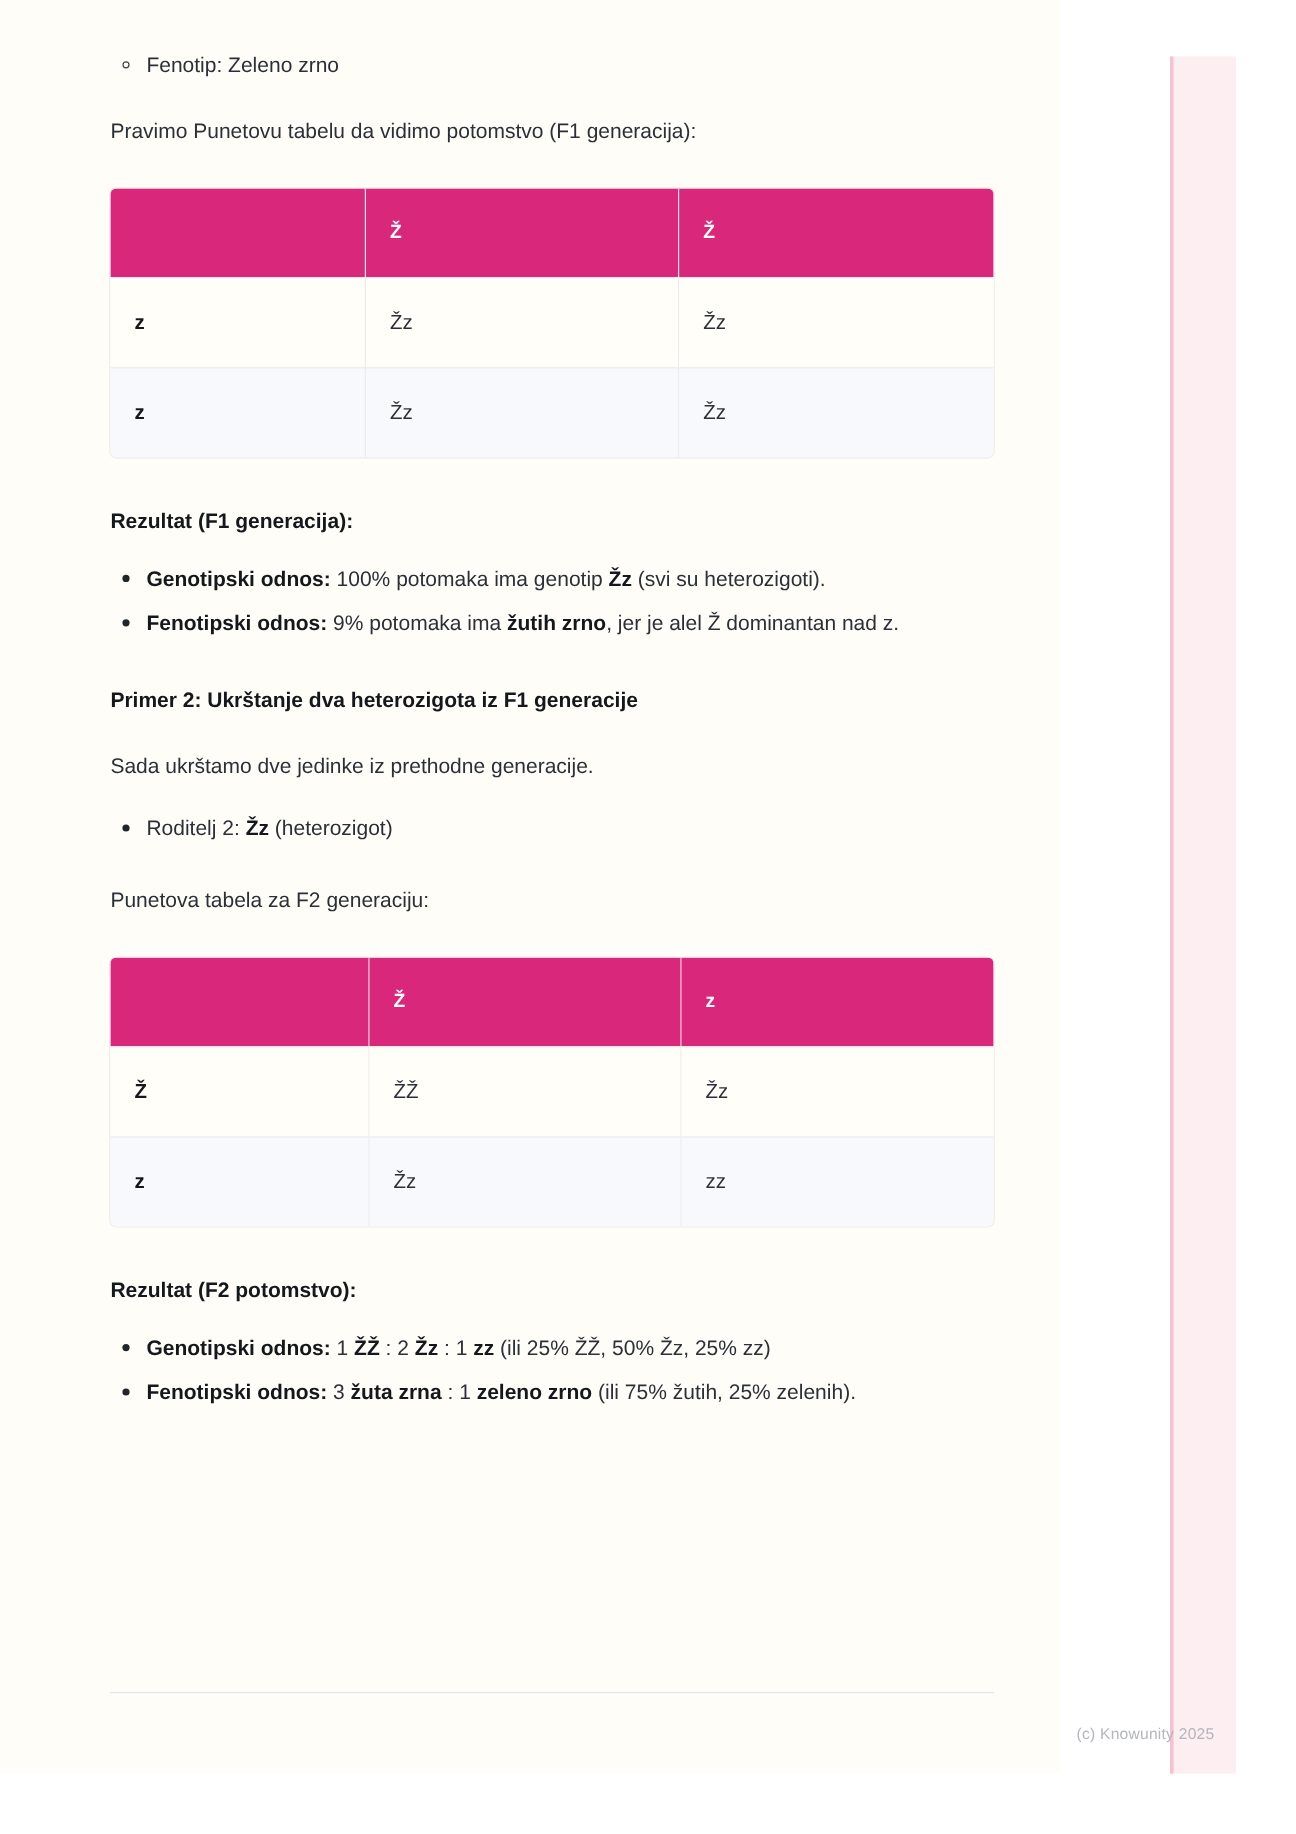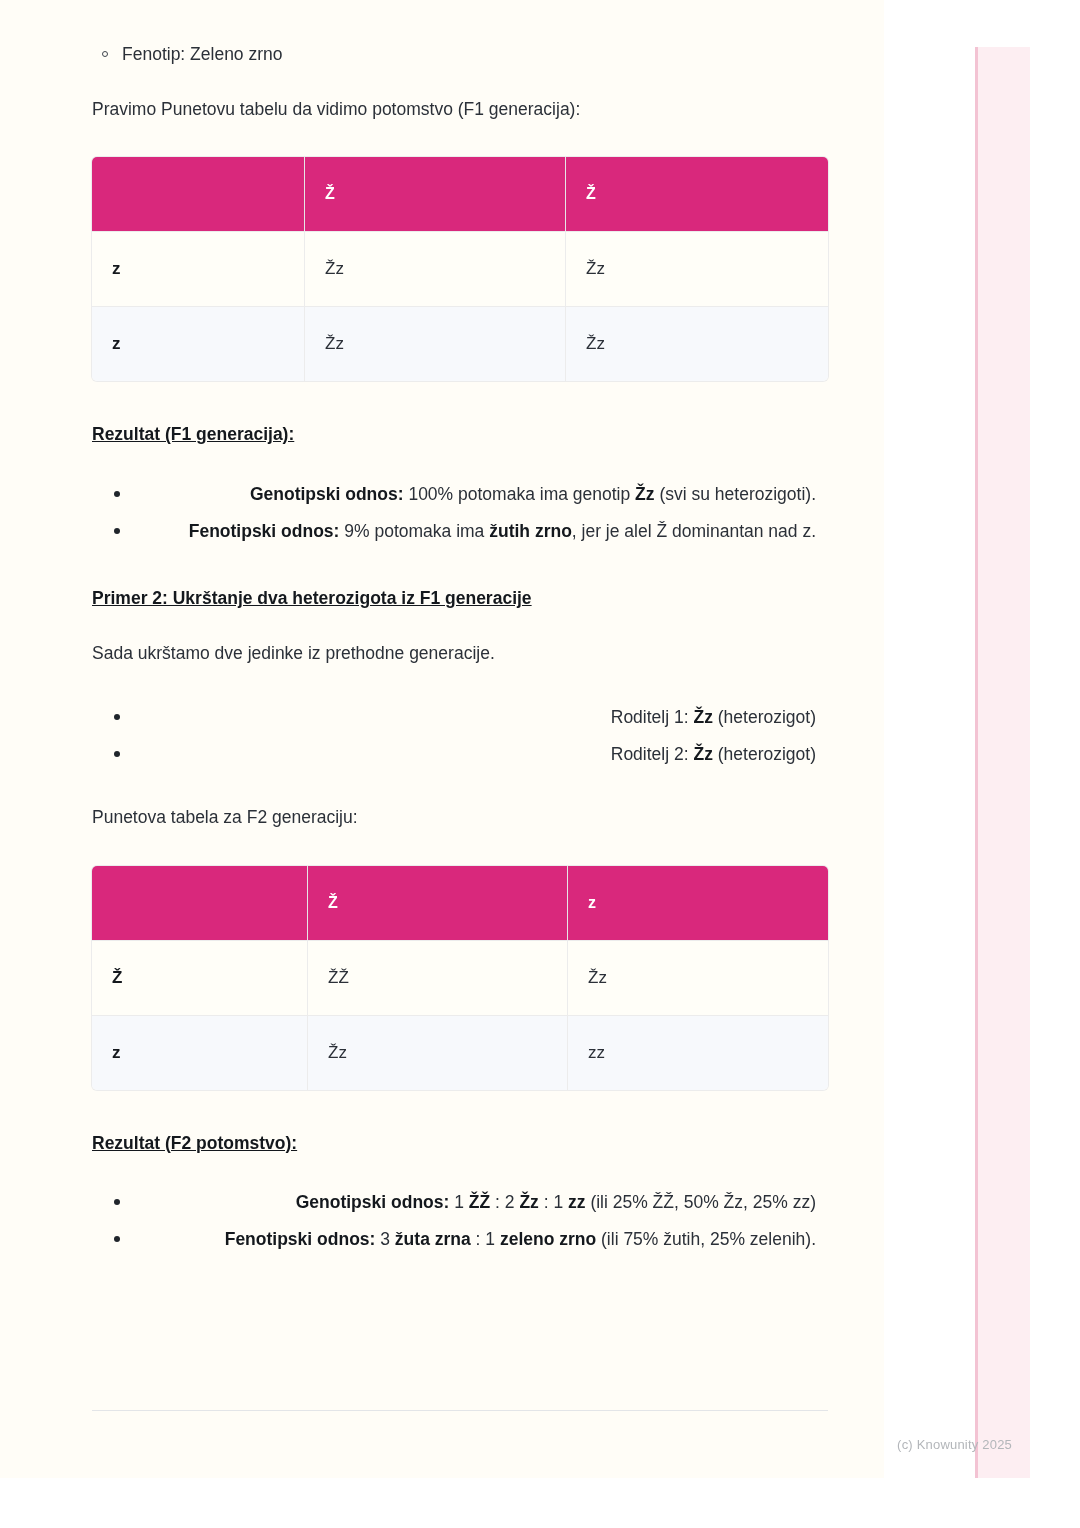--- a/index.html
+++ b/index.html
@@ -58,30 +58,28 @@
     line-height: 1.55;
     color: #2b3038;
     margin: 0;
   }
   .heading {
     font-size: 17.5px;
     line-height: 1.5;
     font-weight: bold;
     color: #14181d;
     margin: 0;
-    text-decoration: underline;
   }
   b, .b { font-weight: bold; color: #14181d; }
 
   
   ul.bullets {
     list-style: none;
-    margin: 12px;
+    margin: 0;
     padding: 0;
-    text-align: right;
   }
   ul.bullets > li {
     position: relative;
     padding-left: 30px;
     font-size: 17.5px;
     line-height: 1.62;
     color: #2b3038;
     margin-bottom: 9px;
   }
   ul.bullets > li > .disc {
@@ -278,24 +276,20 @@
 
     <div class="sp-28"></div>
 
     <p class="para">Sada ukrštamo dve jedinke iz prethodne generacije.</p>
 
     <div class="sp-24"></div>
 
     <ul class="bullets">
       <li>
         <span class="disc"></span>
-        <span>Roditelj 1: </span><b>Žz</b><span> (heterozigot)</span>
-      </li>
-      <li>
-        <span class="disc"></span>
         <span>Roditelj 2: </span><b>Žz</b><span> (heterozigot)</span>
       </li>
     </ul>
 
     <div class="sp-24"></div>
 
     <p class="para">Punetova tabela za F2 generaciju:</p>
 
     <div class="sp-34"></div>
 

